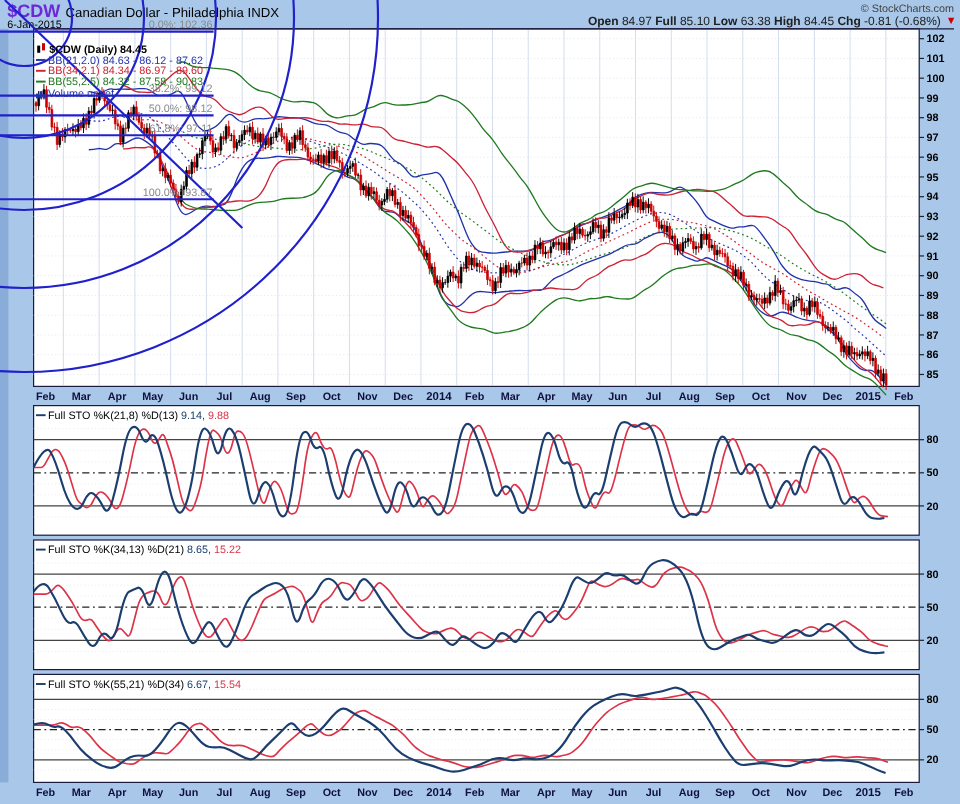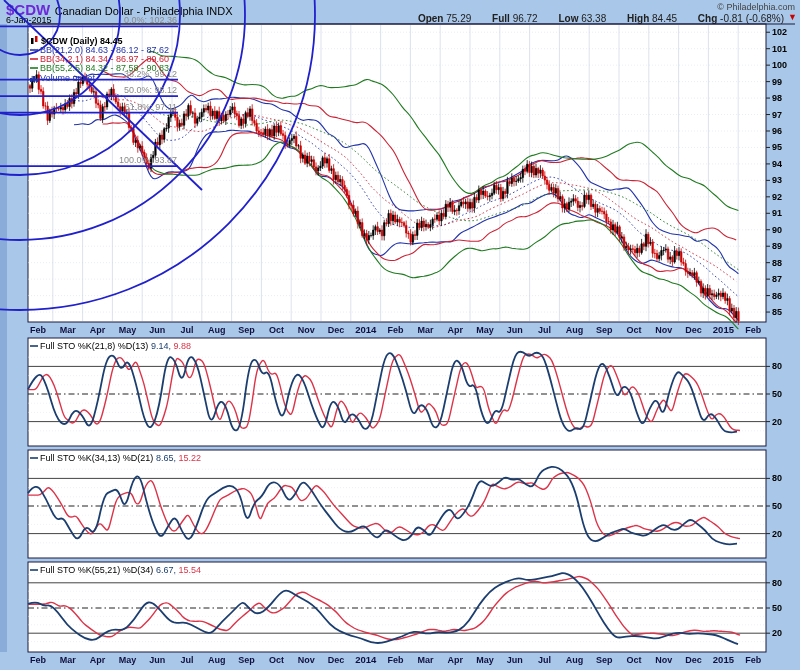--- a/index.html
+++ b/index.html
@@ -5,41 +5,41 @@
   html,body{margin:0;padding:0;}
   .page{position:relative;width:800px;height:670px;background:#A9C7E8;overflow:hidden;
         font-family:"Liberation Sans",sans-serif;-webkit-font-smoothing:antialiased;}
   .hdr{position:absolute;left:0;top:0;width:800px;height:24px;}
   .t1{position:absolute;left:6px;top:1px;white-space:nowrap;}
   .sym{font-size:15px;font-weight:bold;color:#6d28d9;}
   .nm{font-size:11px;color:#000;}
   .dt{position:absolute;left:6px;top:15px;font-size:9px;color:#000;}
   .cp{position:absolute;right:5px;top:2px;font-size:9px;color:#444;}
   .ohlc{position:absolute;right:16px;top:13px;font-size:10px;color:#202020;white-space:nowrap;}
-  .ohlc b{margin-left:18px;}
+  .ohlc b{margin-left:0;}
   .tri{position:absolute;right:3px;top:12px;font-size:9px;color:#CC0000;}
   svg.overlay{position:absolute;left:0;top:0;pointer-events:none;}
   text{font-family:"Liberation Sans",sans-serif;}
 </style>
 </head>
 <body>
 
 <div class="page">
   <div class="hdr">
     <div class="t1">
       <span class="sym">$CDW</span>
       <span class="nm">Canadian Dollar - Philadelphia INDX</span>
     </div>
     <div class="dt">6-Jan-2015</div>
-    <div class="cp">© Philadelphia.com</div>
+    <div class="cp">© StockCharts.com</div>
     <div class="ohlc">
       <b>Open</b>
-      <span>75.29</span>
+      <span>84.97</span>
       <b>Full</b>
-      <span>96.72</span>
+      <span>85.10</span>
       <b>Low</b>
       <span>63.38</span>
       <b>High</b>
       <span>84.45</span>
       <b>Chg</b>
       <span>-0.81 (-0.68%)</span>
     </div>
     <div class="tri">▼</div>
   </div>
 

